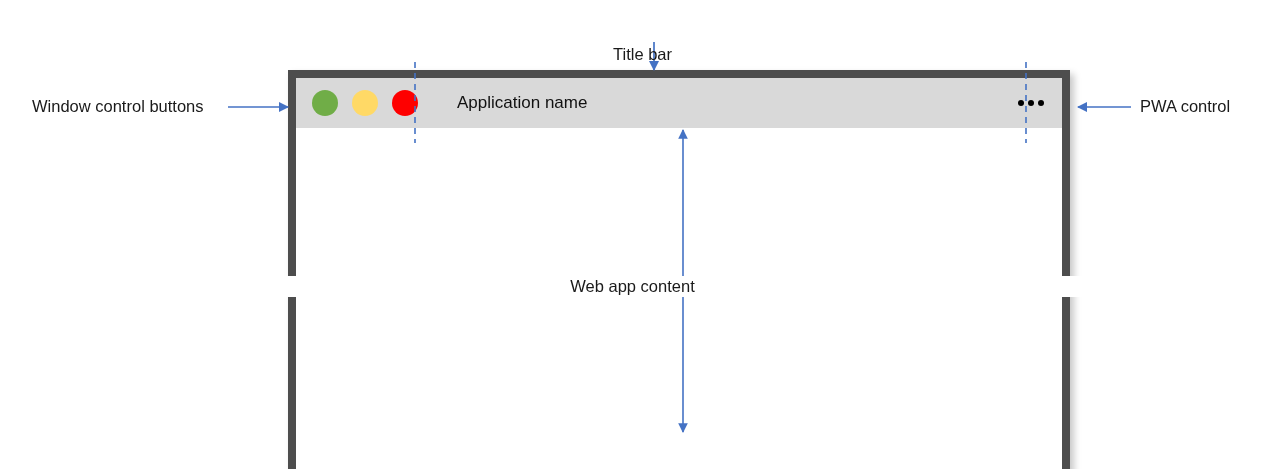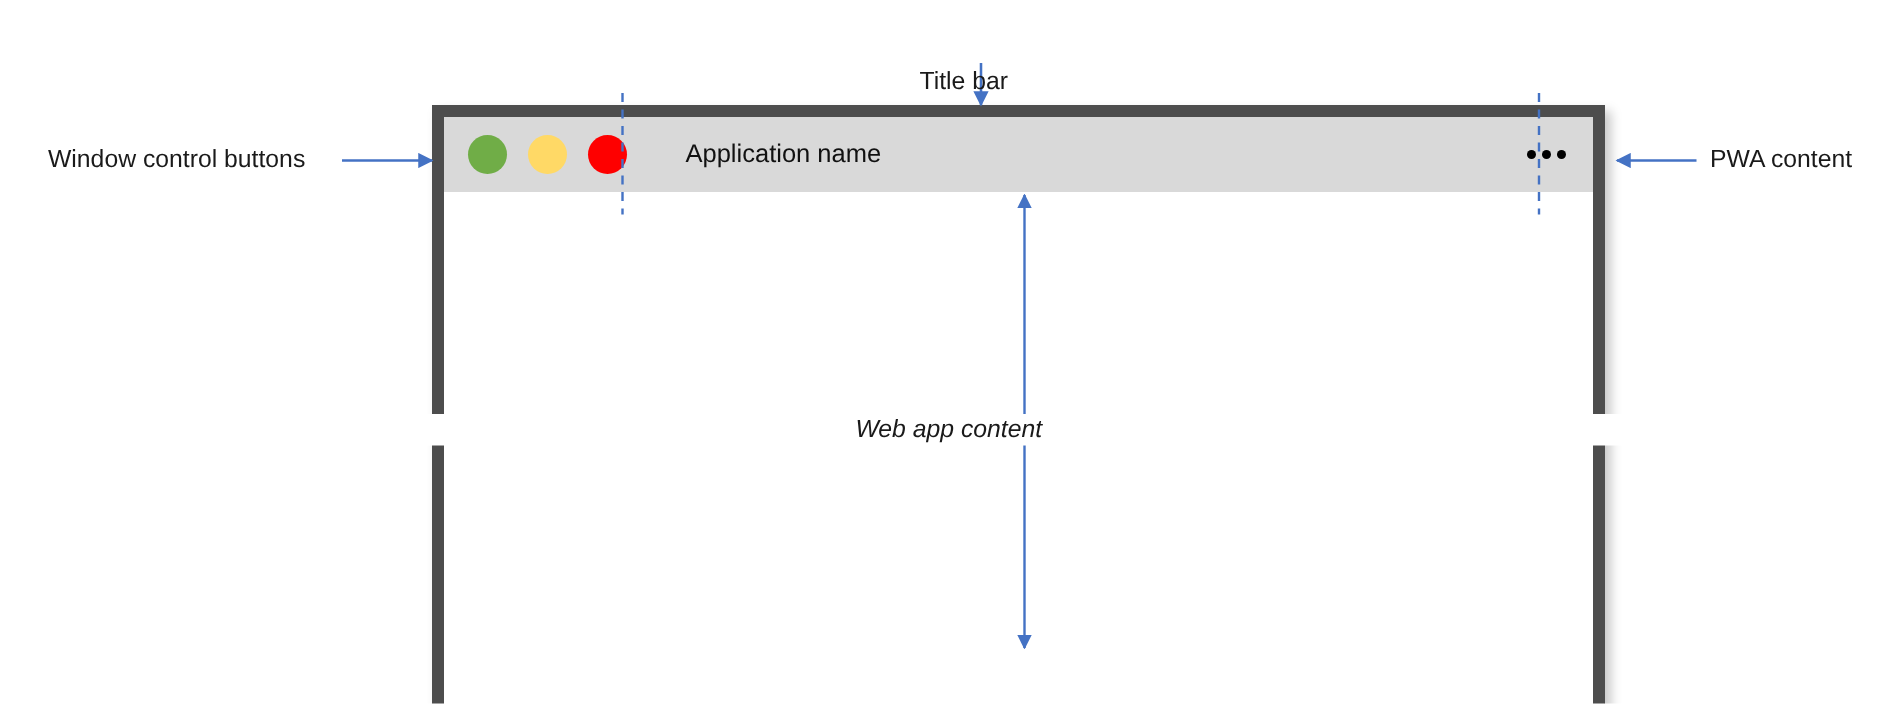--- a/index.html
+++ b/index.html
@@ -35,21 +35,20 @@
   }
 
   #label-title-bar      { left: 613px; top: 13px; margin-top: 33px; }
   #label-window-ctrl    { left: 32px;  top: 98px; }
   #label-pwa            { left: 1140px; top: 98px; }
   #label-web-content    {
      left: 0; top: 276px; width: 1265px;
      text-align: center;
      background: #ffffff;
      padding: 2px 0;
-     font-style: italic;
   }
 
   
   #app-window {
     position: absolute;
     left: 288px;
     top: 70px;
     width: 782px;
     height: 418px;
     box-sizing: border-box;
@@ -158,15 +157,15 @@
 
   <line x1="290" y1="284" x2="1068" y2="284" stroke="#4472c4" stroke-width="1.6" marker-start="url(#arrow-start)" marker-end="url(#arrow-end)"></line>
 
   <line x1="683" y1="130" x2="683" y2="432" stroke="#4472c4" stroke-width="1.6" marker-start="url(#arrow-start)" marker-end="url(#arrow-end)"></line>
 </svg>
 
 <div class="anno-label" id="label-title-bar">Title bar</div>
 
 <div class="anno-label" id="label-window-ctrl">Window control buttons</div>
 
-<div class="anno-label" id="label-pwa">PWA content</div>
+<div class="anno-label" id="label-pwa">PWA control</div>
 
 <div class="anno-label" id="label-web-content">Web app content</div>
 
 </body></html>

